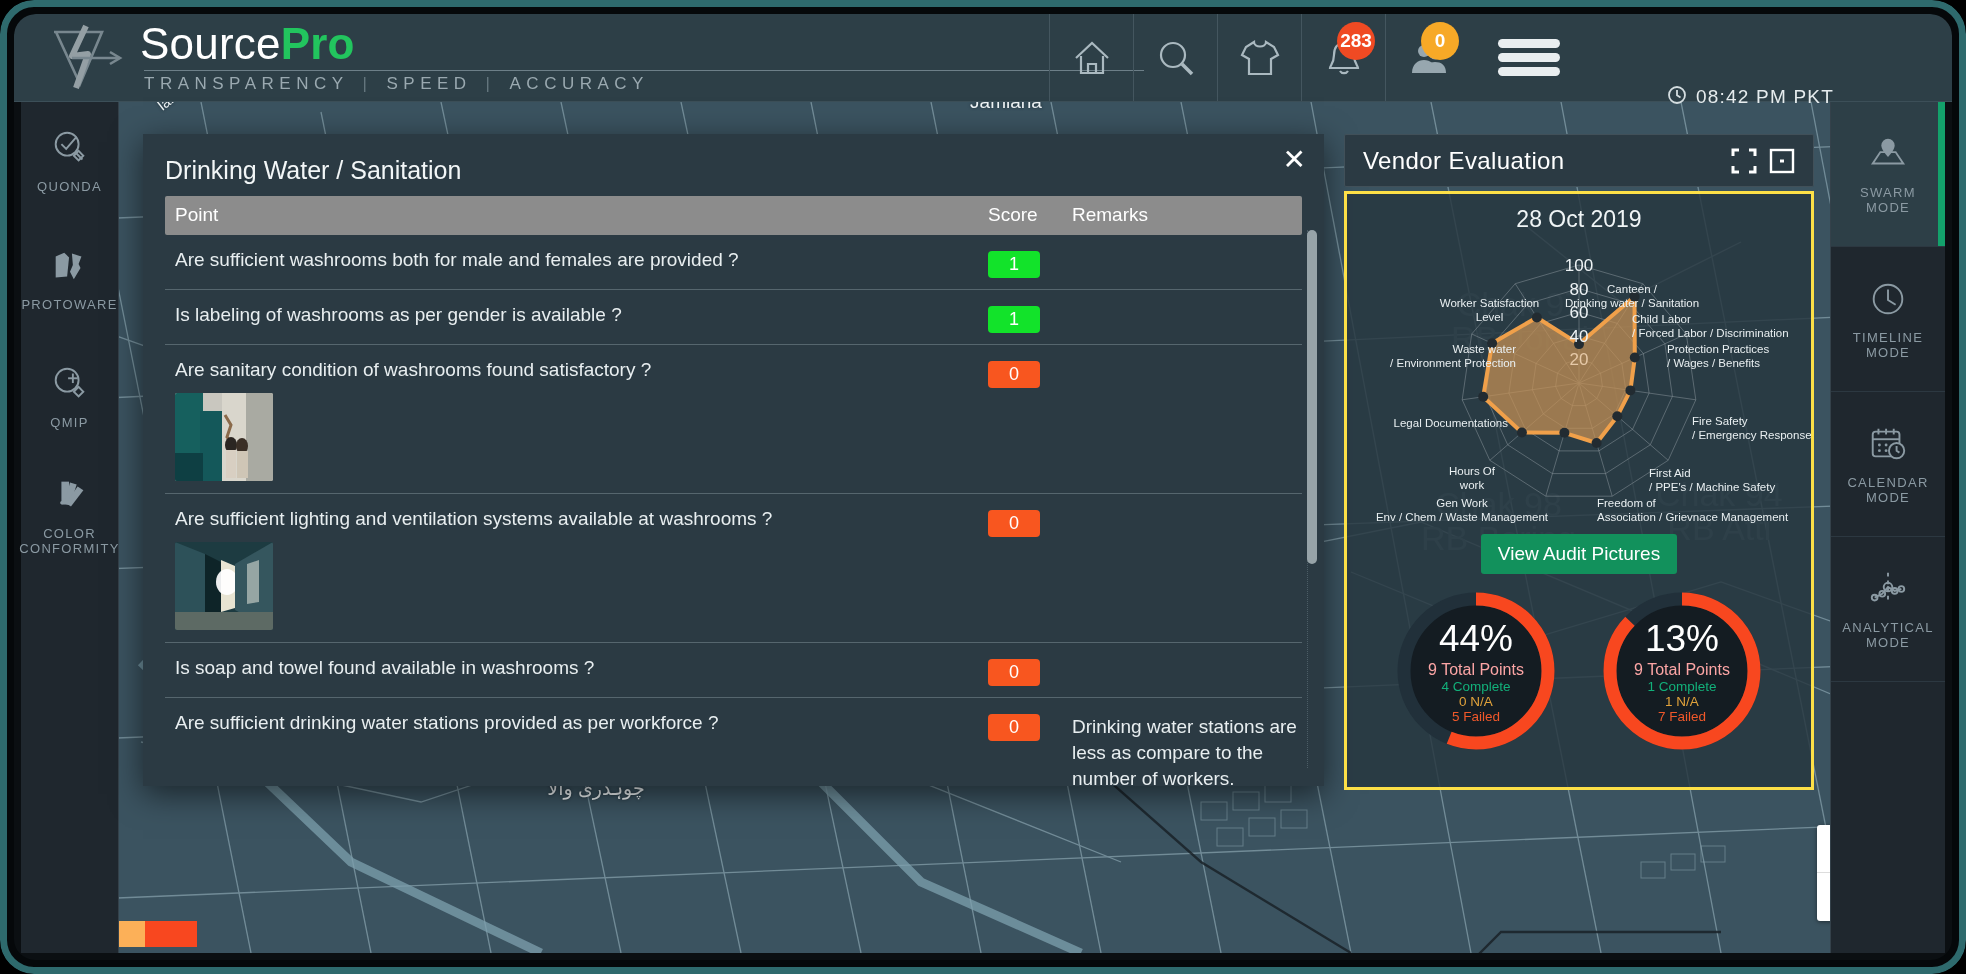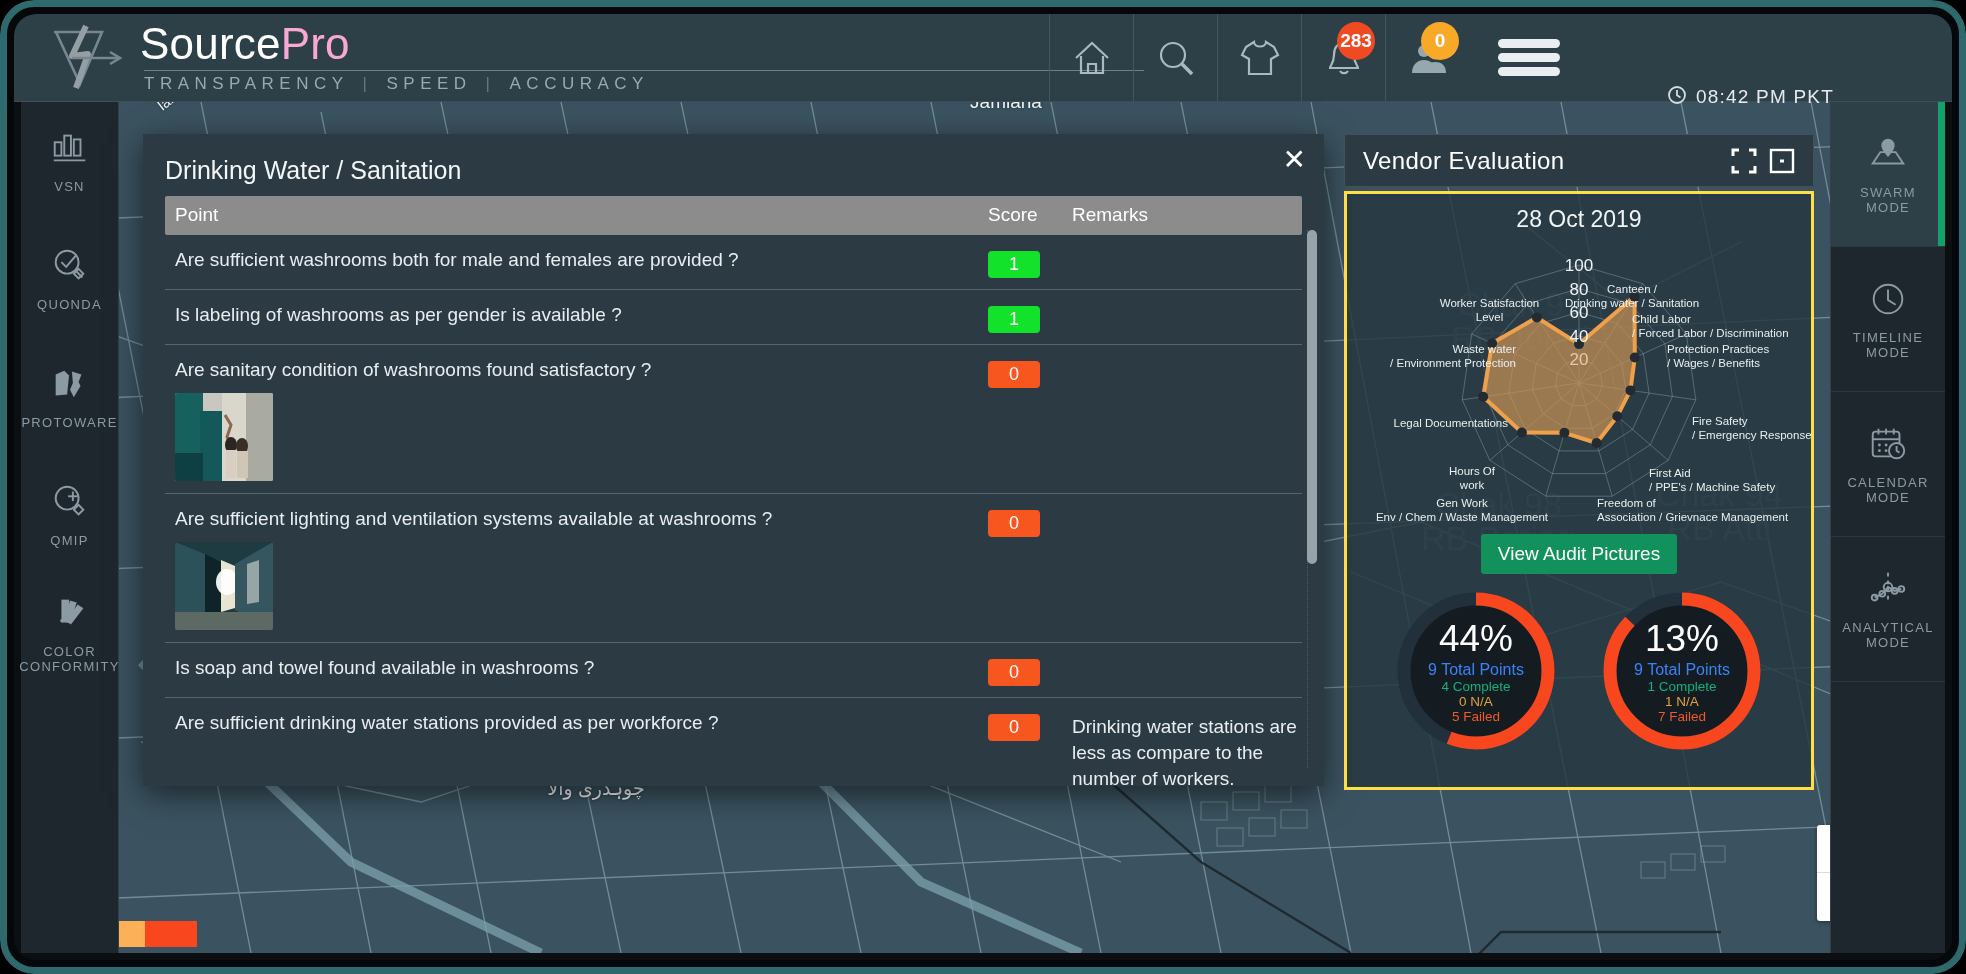--- a/index.html
+++ b/index.html
@@ -37,21 +37,21 @@
     background:#2d3f47;
     border-radius:22px 22px 0 0;
     display:flex; align-items:stretch; z-index:30;
     border-bottom:1px solid #3c4f58;
   }
   #brand{ display:flex; align-items:center; padding-left:28px; flex:0 0 auto; width:1035px; position:relative;}
   #logo-mark{ width:86px;height:72px;position:relative;opacity:.55; flex:0 0 auto;}
   #brand-text{ margin-left:12px; }
   #brand-title{ font-size:44px; line-height:44px; letter-spacing:.2px; }
   #brand-title .b1{ color:#ffffff; font-weight:400;}
-  #brand-title .b2{ color:#f9a8d4; font-weight:400;}
+  #brand-title .b2{ color:#22c55e; font-weight:700;}
   #brand-rule{ height:1px;background:#6d7f88; margin:4px 0 3px 4px; width:1000px;}
   #brand-tag{ font-size:17px; letter-spacing:5.5px; color:#9aa9b0; padding-left:4px;}
   #brand-tag .sep{ color:#65767e; padding:0 14px; }
 
   .navbtn{
     flex:0 0 84px; width:84px; display:flex;align-items:center;justify-content:center;
     border-left:1px solid #44565f; position:relative; cursor:pointer;
   }
   .navbtn svg{ width:44px;height:44px; stroke:#aab9c0; fill:none; stroke-width:2.2; }
   .navbtn .filled{ fill:#97a7af; stroke:none;}
@@ -199,21 +199,21 @@
     font-family:inherit;
   }
   #gauges{ display:flex; justify-content:center; gap:40px; margin-top:14px;}
   .gauge{ position:relative; width:166px; height:166px; }
   .gauge svg{ position:absolute;inset:0; }
   .gcontent{
     position:absolute; inset:0; display:flex; flex-direction:column;
     align-items:center; justify-content:center; text-align:center;
   }
   .gpct{ font-size:37px; color:#fff; line-height:40px;}
-  .gtot{ font-size:16px; color:#3b82f6; margin-top:2px;}
+  .gtot{ font-size:16px; color:#fca5a5; margin-top:2px;}
   .gc{ font-size:13.5px; color:#12b07a; }
   .gn{ font-size:13.5px; color:#e0a23b; }
   .gf{ font-size:13.5px; color:#f1582a; }
 </style>
 </head>
 <body>
 
 <div id="frame">
 
   <div id="map">
@@ -296,31 +296,20 @@
       <i style="background:#13993b"></i>
       <i style="background:#fcb058"></i>
       <i style="background:#f8471f"></i>
     </div>
   </div>
 
   <div id="leftbar">
     <div class="sbitem">
       <span>
         <svg viewBox="0 0 44 44">
-            <rect x="6" y="16" width="7" height="14"></rect>
-            <rect x="16" y="9" width="7" height="21"></rect>
-            <rect x="26" y="13" width="7" height="17"></rect>
-            <line x1="5" y1="35" x2="38" y2="35"></line>
-          </svg>
-      </span>
-      <span class="sblabel">VSN</span>
-    </div>
-    <div class="sbitem">
-      <span>
-        <svg viewBox="0 0 44 44">
             <circle cx="19" cy="18" r="12"></circle>
             <path d="M13 18 l5 5 l11 -13"></path>
             <path d="M28 27 l7 7"></path>
             <rect x="27.5" y="26.5" width="7" height="7" transform="rotate(45 31 30)"></rect>
           </svg>
       </span>
       <span class="sblabel">QUONDA</span>
     </div>
     <div class="sbitem">
       <span>

